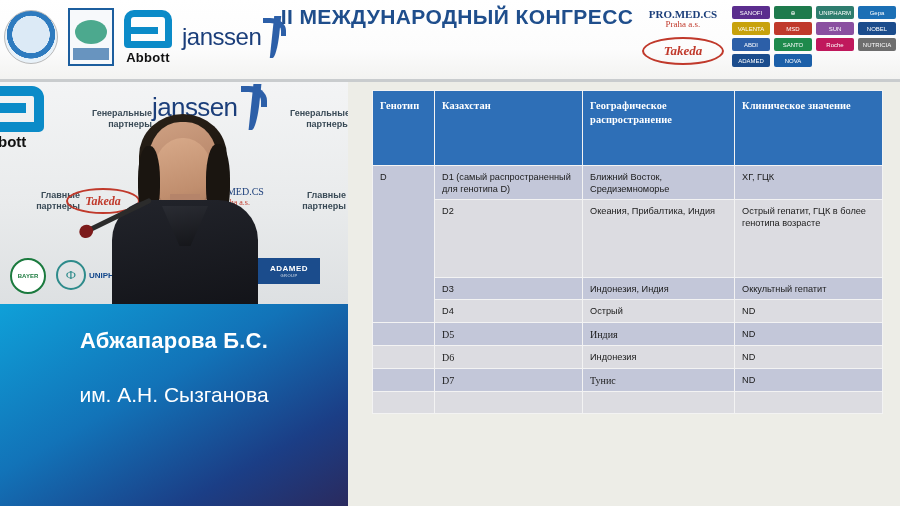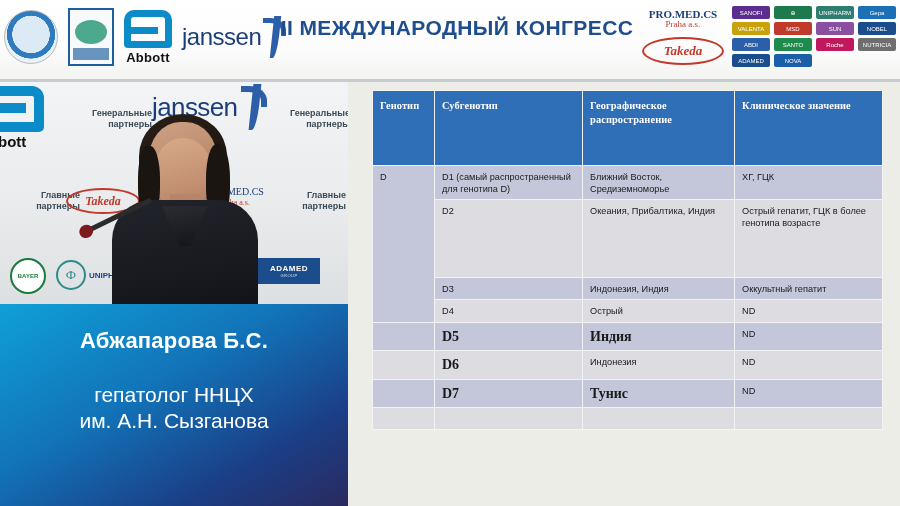--- a/index.html
+++ b/index.html
@@ -9,21 +9,21 @@
   #stage{position:relative;width:900px;height:506px;overflow:hidden;background:#EDEDE7;}
 
   
   #banner{position:absolute;left:0;top:0;width:900px;height:82px;
           background:linear-gradient(180deg,#FFFFFF 0%,#FCFCFC 60%,#F2F2F0 100%);
           overflow:hidden;}
   #banner:after{content:"";position:absolute;left:0;bottom:0;width:900px;height:3px;
           background:#C9CCCE;}
   .banner-left{position:absolute;left:4px;top:8px;display:flex;align-items:center;gap:10px;}
   .banner-right{position:absolute;right:4px;top:6px;display:flex;align-items:center;gap:8px;}
-  .banner-title{position:absolute;left:262px;top:17px;width:390px;text-align:center;
+  .banner-title{position:absolute;left:262px;top:6px;width:390px;text-align:center;
           color:#1F4E8C;font-weight:bold;line-height:1.05;}
   .bt1{font-size:21px;letter-spacing:.4px;}
   .bt2{font-size:25px;letter-spacing:.2px;margin-top:3px;}
 
   
   .lg{display:block;}
   .lg-emblem{width:52px;height:52px;border-radius:50%;
       background:radial-gradient(circle at 50% 45%,#DCEAF6 0 48%,#2E7BBF 49% 62%,#E9F2F9 63% 78%,#1C5E9E 79% 88%,#C8A24A 89% 100%);
       border:1px solid #b9b9b9;}
   .lg-book{width:42px;height:54px;background:#F7F9FB;border:2px solid #1C5E9E;
@@ -133,21 +133,21 @@
   #tbl{position:absolute;left:24px;top:8px;width:510px;
        border-collapse:collapse;table-layout:fixed;font-size:9.2px;color:#1a1a1a;}
   #tbl td,#tbl th{border:1px solid #F3F3F3;vertical-align:top;padding:5px 7px 4px;line-height:1.32;}
   #tbl thead th{background:#2E6FB7;color:#fff;font-family:"Liberation Serif",serif;
        font-weight:bold;font-size:10.4px;text-align:left;height:62px;vertical-align:top;
        padding-top:8px;letter-spacing:.1px;}
   .c-geno{width:62px;} .c-sub{width:148px;} .c-geo{width:152px;} .c-clin{width:148px;}
   .r-lite td{background:#DCDCE1;}
   .r-dark td{background:#C3C7D9;}
   .cell-merge{background:#C3C7D9 !important;}
-  .serif{font-family:"Liberation Serif",serif;font-weight:bold;font-size:14px;}
+  .serif{font-family:"Liberation Serif",serif;font-weight:normal;font-size:10px;}
   .spacer td{height:12px;}
   .tall{height:78px;}
 </style>
 </head>
 <body>
 
 <div id="stage">
 
   <div id="banner">
 
@@ -260,39 +260,38 @@
         <div class="sp-neck"></div>
         <div class="sp-body"></div>
         <div class="sp-collar"></div>
       </div>
       <div id="mic"></div>
     </div>
 
     <div id="caption">
       <div id="cap-name">Абжапарова Б.С.</div>
       <div id="cap-role">
-        <div>гепатолог ННЦХ</div>
         <div>им. А.Н. Сызганова</div>
       </div>
     </div>
 
   </div>
 
   <div id="slide">
     <table id="tbl">
       <colgroup>
         <col class="c-geno">
           <col class="c-sub">
           <col class="c-geo">
           <col class="c-clin">
       </colgroup>
       <thead>
         <tr>
           <th>Генотип</th>
-          <th>Субгенотип</th>
+          <th>Казахстан</th>
           <th>Географическое распространение</th>
           <th>Клиническое значение</th>
         </tr>
       </thead>
       <tbody>
         <tr class="r-dark">
           <td class="cell-merge" rowspan="4">D</td>
           <td>D1 (самый распространенный для генотипа D)</td>
           <td>Ближний Восток, Средиземноморье</td>
           <td>ХГ, ГЦК</td>

